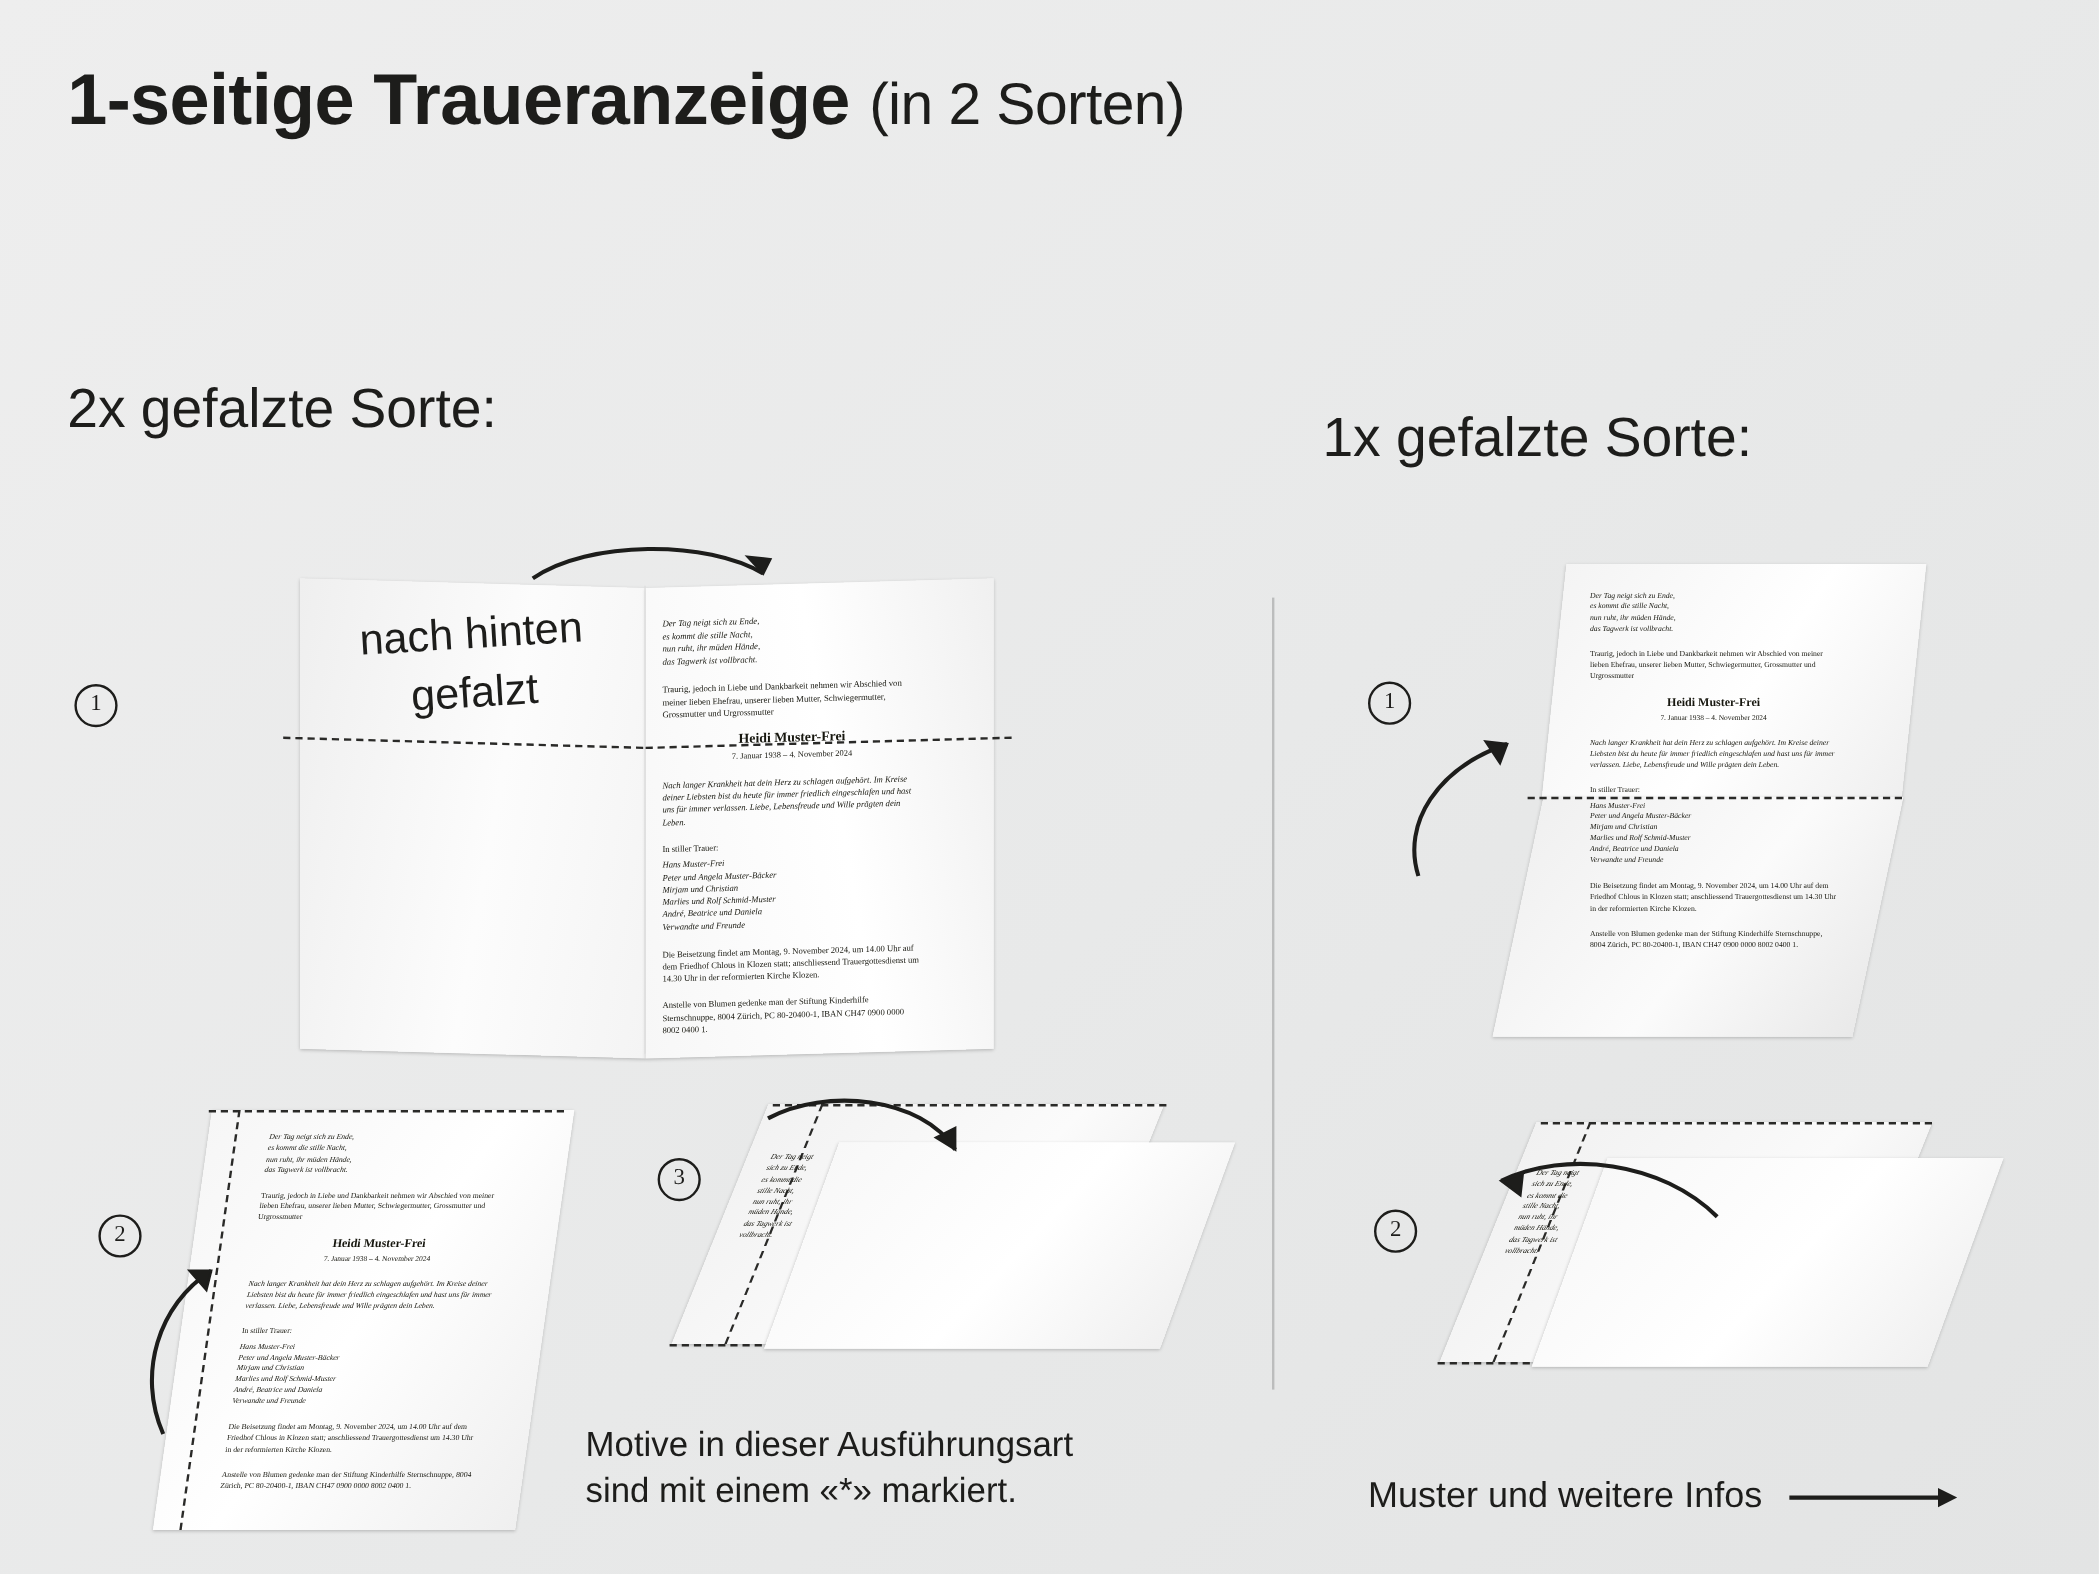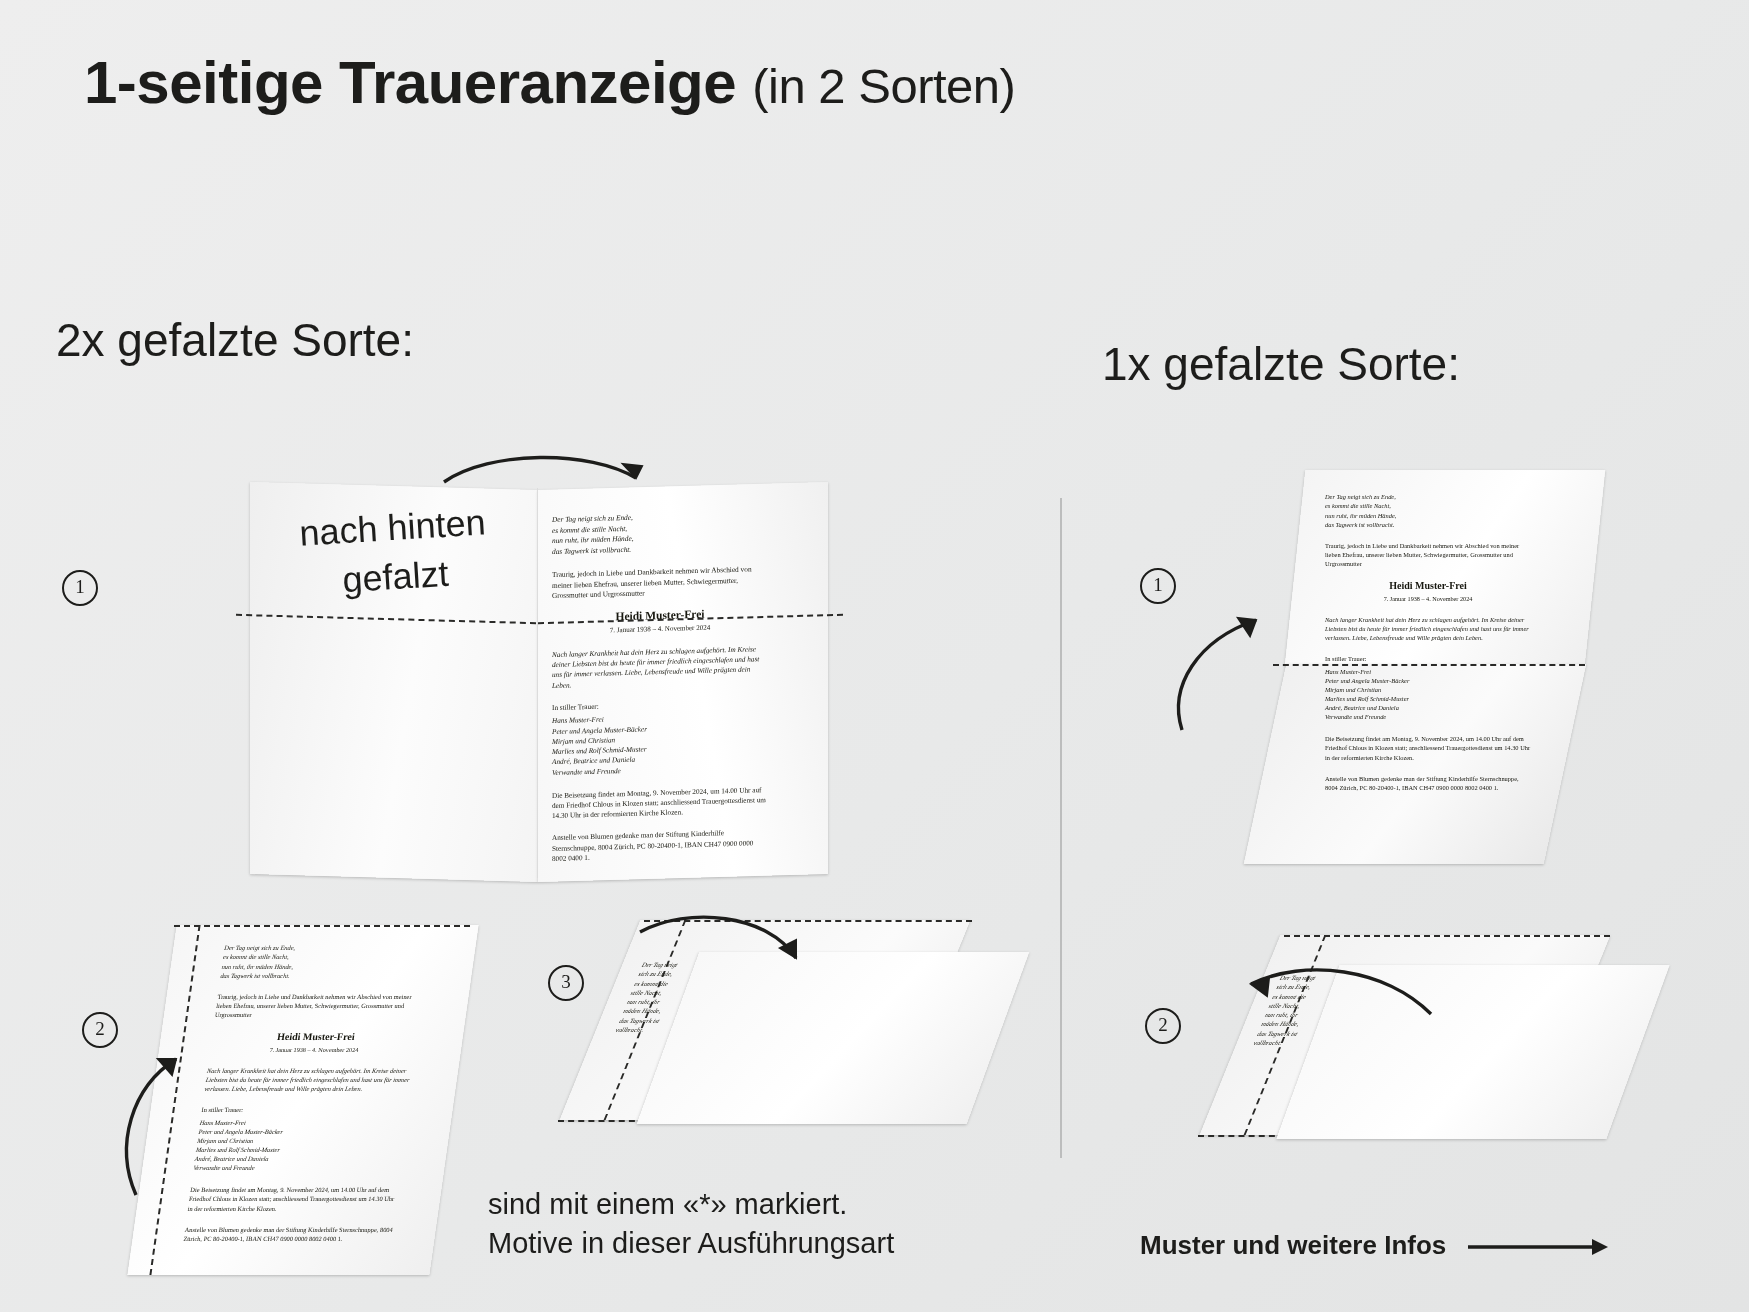--- a/index.html
+++ b/index.html
@@ -21,21 +21,20 @@
 
   
   .h1 {
     position: absolute;
     left: 56px;
     top: 48px;
     font-size: 60px;
     font-weight: 700;
     letter-spacing: -0.5px;
     white-space: nowrap;
-    margin-left: 28px;
   }
   .h1 .sub {
     font-weight: 400;
     font-size: 49px;
   }
   .lead {
     position: absolute;
     left: 58px;
     top: 182px;
     font-size: 31px;
@@ -177,22 +176,22 @@
   }
 
   
   .note {
     position: absolute;
     font-size: 29px;
     line-height: 1.35;
   }
   .infolink {
     position: absolute;
-    font-size: 26px;
-    font-weight: 700;
+    font-size: 30px;
+    font-weight: 400;
     white-space: nowrap;
   }
 
   svg.arrow { position: absolute; overflow: visible; }
 </style>
 </head>
 <body>
 
 <div id="page">
 
@@ -306,22 +305,22 @@
 das Tagwerk ist vollbracht.</div>
     </div>
 
     <svg class="arrow" style="left:28px; top:-8px;" width="190" height="80" viewBox="0 0 190 80">
       <path d="M12 20 C 60 -6, 140 2, 168 46" fill="none" stroke="#1d1d1b" stroke-width="3.4"></path>
       <path d="M168 46 L152 36 L168 28 Z" fill="#1d1d1b" stroke="#1d1d1b" stroke-width="2"></path>
     </svg>
   </div>
 
   <div class="note" style="left:488px; top:1185px;">
+    <div>Motive in dieser Ausführungsart</div>
     <div>sind mit einem «*» markiert.</div>
-    <div>Motive in dieser Ausführungsart</div>
   </div>
 
   <div class="step" style="left:1140px; top:568px;">1</div>
 
   <div class="card-wrap" style="left:1255px; top:470px; width:390px; height:400px;">
 
     <div class="leaf" style="left:40px; top:0; width:300px; height:196px; transform:skew(-6deg,0deg);
                 background:linear-gradient(120deg,#f4f4f4 0%, #ffffff 55%, #efefef 100%);"></div>
 
     <div class="leaf" style="left:10px; top:194px; width:300px; height:200px; transform:skew(-12deg,0deg);

